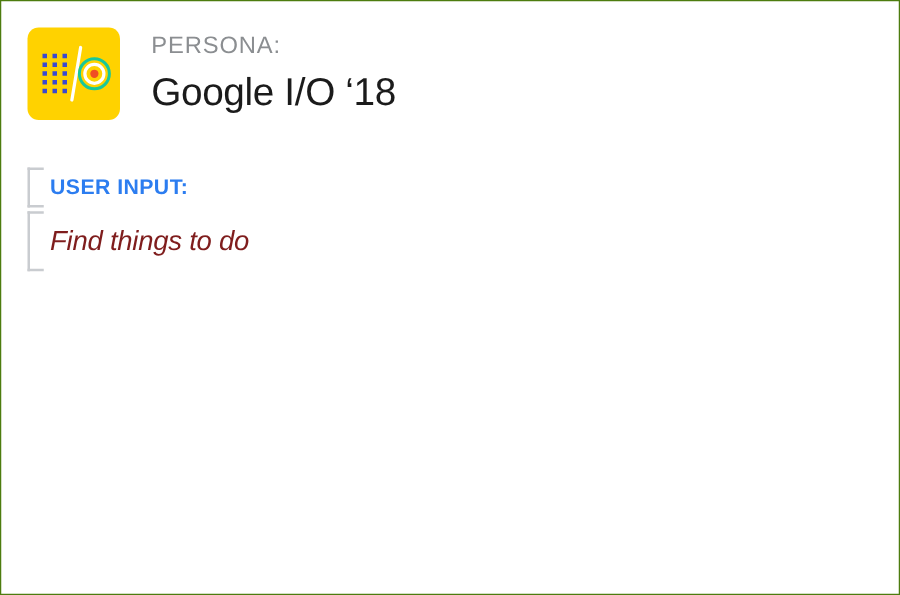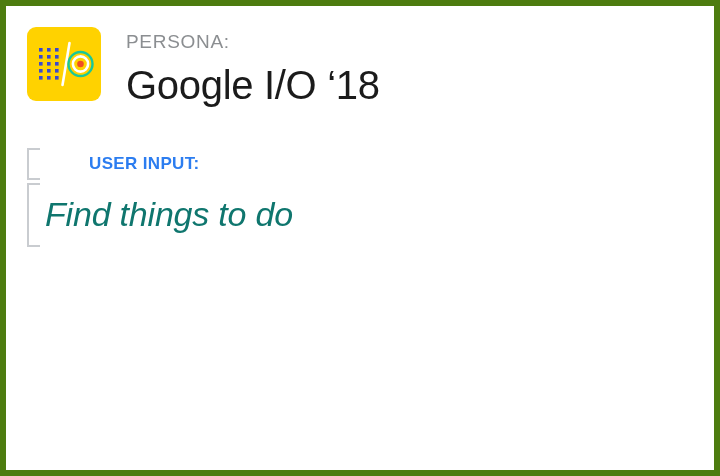--- a/index.html
+++ b/index.html
@@ -9,21 +9,21 @@
     height: 476px;
     background: #ffffff;
     font-family: "Liberation Sans", sans-serif;
   }
 
   .card {
     position: relative;
     width: 720px;
     height: 476px;
     background: #ffffff;
-    border: 6px solid #4d7c0f;
+    border: 1px solid #4d7c0f;
     overflow: hidden;
   }
 
   
   .persona-row {
     display: flex;
     align-items: flex-start;
     padding: 21px 0 0 21px;
   }
 
@@ -45,21 +45,21 @@
 
   .persona-label {
     font-size: 19px;
     letter-spacing: 0.7px;
     color: #8b8e91;
     font-weight: 400;
     line-height: 1.25;
   }
 
   .persona-title {
-    font-size: 40px;
+    font-size: 31px;
     color: #1b1b1b;
     font-weight: 400;
     letter-spacing: -0.3px;
     line-height: 1.25;
     margin-top: 6px;
   }
 
   
   .section {
     padding-left: 21px;
@@ -85,27 +85,26 @@
     border-bottom: 2px solid #c9ccd0;
   }
 
   .section-label {
     font-size: 17px;
     font-weight: 700;
     letter-spacing: 0.35px;
     color: #2c7df0;
     line-height: 1;
     padding: 7px 0 8px 0;
-    margin-left: 44px;
   }
 
   .section-body {
-    font-size: 34px;
+    font-size: 22px;
     font-style: italic;
-    color: #0f766e;
+    color: #7f1d1d;
     line-height: 1.32;
     letter-spacing: -0.2px;
     padding: 9px 0 10px 0;
     max-width: 660px;
   }
 
   .gap-sm { height: 3px; }
   .gap-section { height: 26px; }
   .gap-header { height: 38px; }
 </style>

